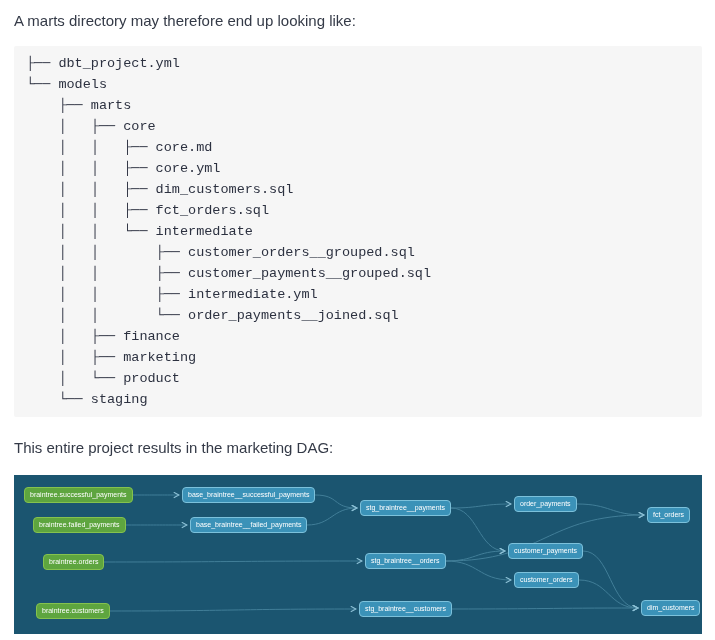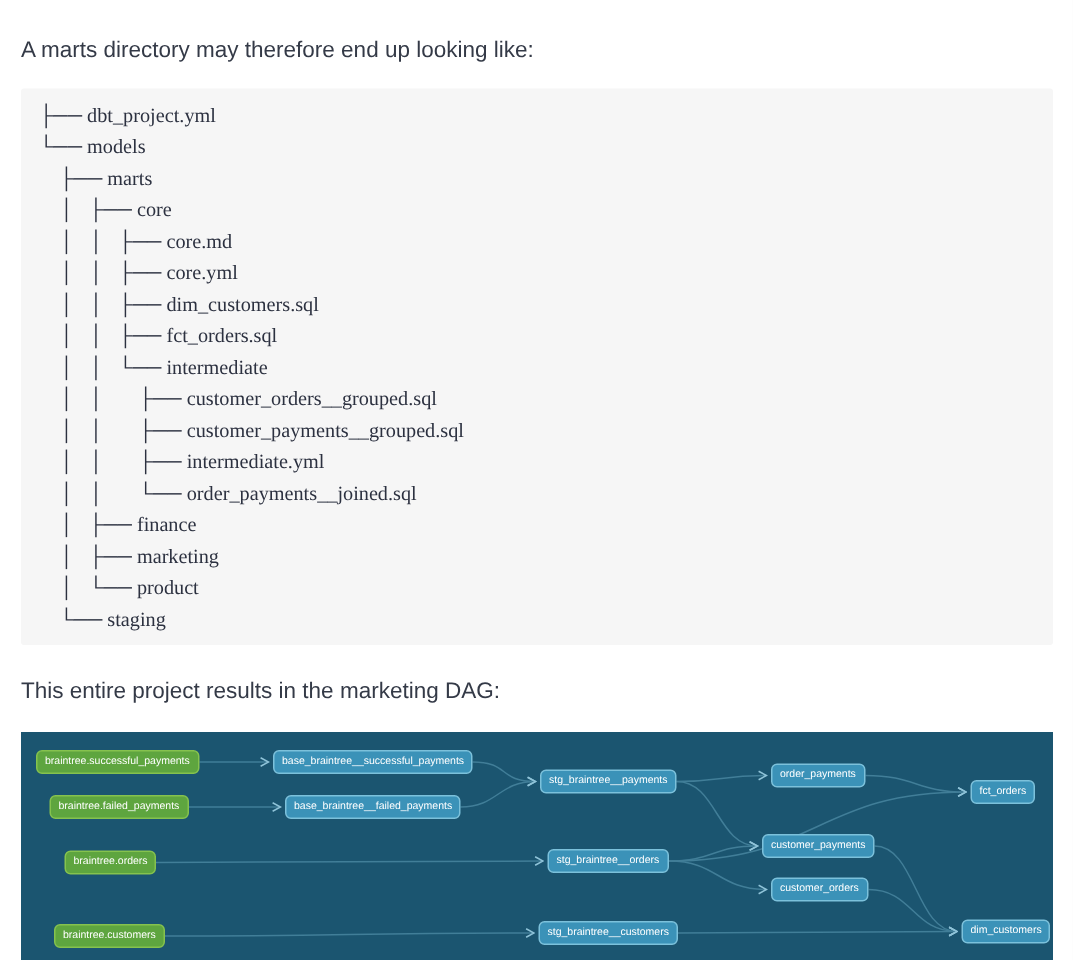--- a/index.html
+++ b/index.html
@@ -4,32 +4,32 @@
 <style>
   * { box-sizing: border-box; }
   html, body {
     margin: 0; padding: 0;
     width: 715px; height: 640px;
     background: #ffffff;
     font-family: "Liberation Sans", sans-serif;
     overflow: hidden;
   }
   .para {
-    margin: 24px 14px 15px 14px;
+    margin: 11px 14px 15px 14px;
     font-size: 15px;
     line-height: 20px;
     color: #343a47;
   }
   .para.second { margin-top: 21px; margin-bottom: 17px; }
   pre.codeblock {
     margin: 0 13px 0 14px;
     padding: 7px 12px;
     background: #f6f6f6;
     border-radius: 2px;
-    font-family: Liberation Serif, serif;
+    font-family: Liberation Mono, monospace;
     font-size: 13.5px;
     line-height: 21px;
     color: #2c3140;
     white-space: pre;
     overflow: hidden;
   }
   .dag-canvas {
     position: relative;
     margin: 0 13px 0 14px;
     width: 688px;

